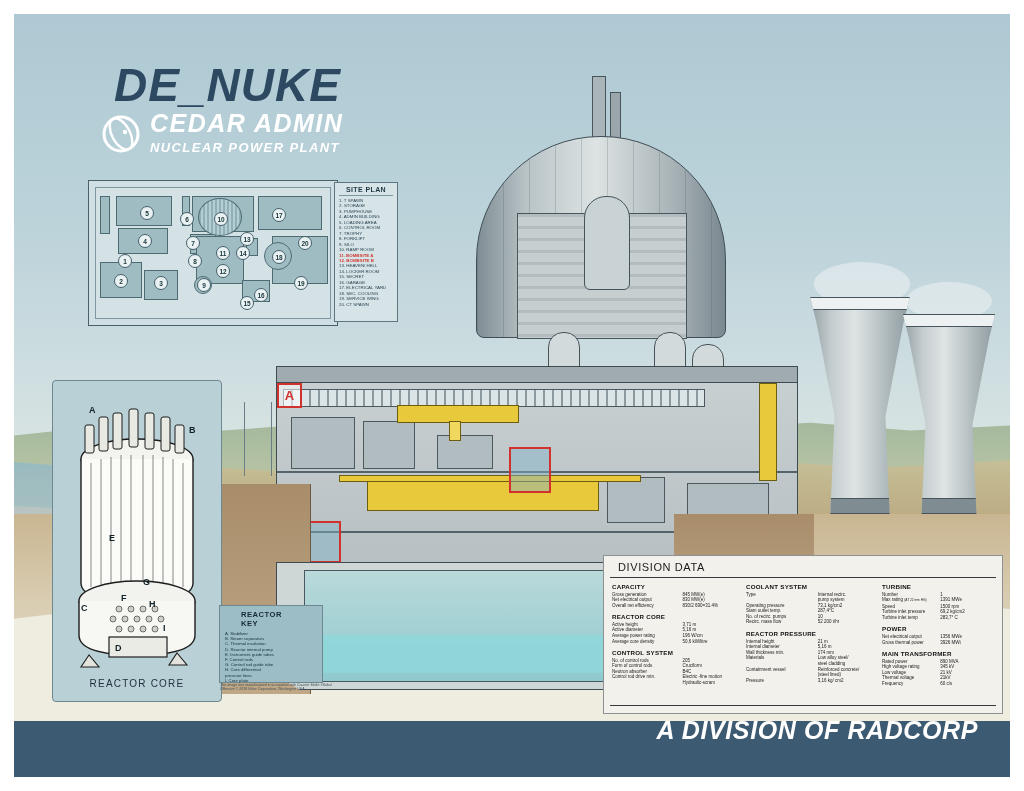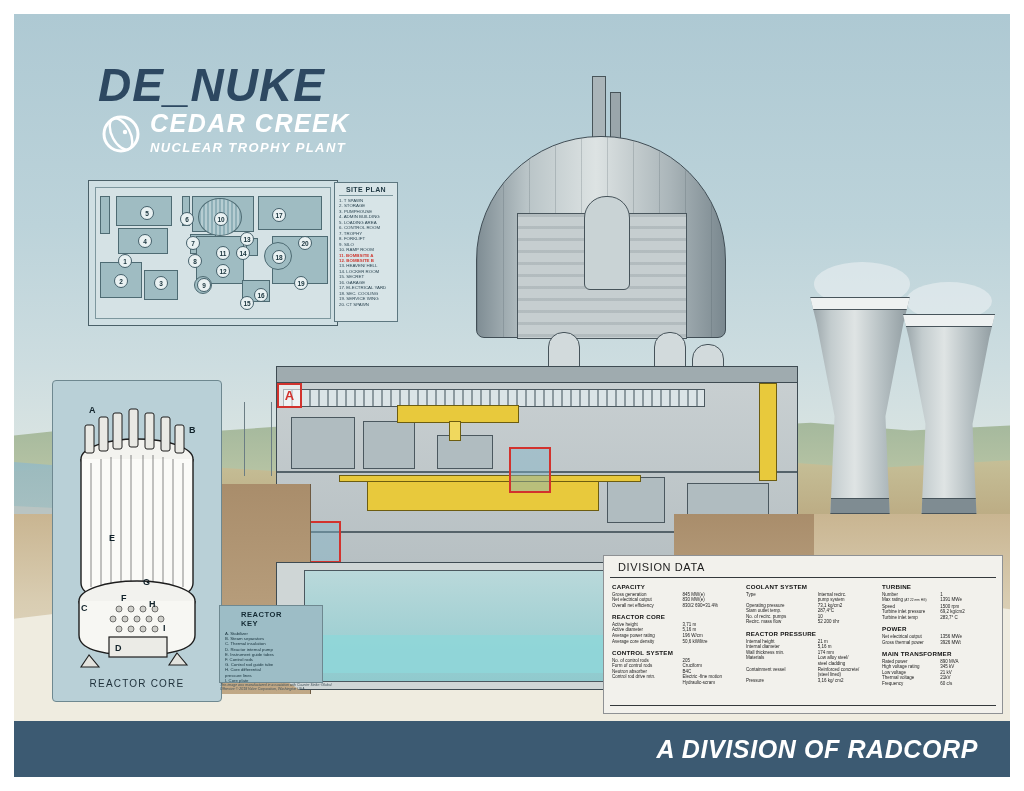--- a/index.html
+++ b/index.html
@@ -64,21 +64,21 @@
   .pool-water{position:absolute;left:12px;bottom:8px;width:300px;height:38px;background:#8fd6d8;opacity:.9;}
   .basement{position:absolute;left:262px;top:548px;width:400px;height:126px;background:#cfd6d6;border:1.6px solid #3e4b52;
       clip-path:polygon(0 0,100% 0,100% 82%,88% 100%,6% 100%,0 88%);}
   .bedrock{position:absolute;left:176px;top:470px;width:120px;height:210px;background:linear-gradient(180deg,#a98d6b,#c0a886);border-right:1.5px solid #6e5a42;}
   .bedrock2{position:absolute;left:660px;top:500px;width:140px;height:180px;background:linear-gradient(180deg,#a98d6b,#c9b494);}
   .marker{position:absolute;width:21px;height:21px;border:2px solid #d2322d;color:#d2322d;background:rgba(255,255,255,.55);
       font-weight:bold;font-size:13px;display:flex;align-items:center;justify-content:center;}
   .hlpanel{position:absolute;border:2px solid #d2322d;background:rgba(128,180,200,.45);}
 
   
-  .title{position:absolute;left:84px;top:44px;font-size:46px;font-style:italic;font-weight:bold;
+  .title{position:absolute;left:100px;top:44px;font-size:46px;font-style:italic;font-weight:bold;
       color:#2d4861;letter-spacing:1px;font-family:"Liberation Sans",sans-serif;}
   .sub-wrap{position:absolute;left:86px;top:97px;display:flex;align-items:flex-start;}
   .atom{width:42px;height:42px;position:relative;margin-right:8px;margin-top:2px;}
   .subtitle{color:#ffffff;}
   .sub1{font-size:25px;font-style:italic;font-weight:bold;letter-spacing:1.5px;line-height:1;}
   .sub2{font-size:13px;font-style:italic;font-weight:bold;letter-spacing:1.4px;margin-top:4px;}
 
   
   .siteplan{position:absolute;left:74px;top:166px;width:248px;height:144px;background:#cfdfe3;border:1.6px solid #4a6068;}
   .sp-inner{position:absolute;left:6px;top:6px;right:6px;bottom:6px;border:1px solid #7d979e;background:#d5e2e5;}
@@ -112,21 +112,21 @@
   .td-sec h5{margin:0 0 1.5px;font-size:6.2px;font-weight:bold;color:#111;letter-spacing:.25px;}
   .td-row{display:flex;font-size:4.5px;line-height:5.6px;color:#1a1a1a;}
   .td-k{flex:0 0 56%;}
   .td-v{flex:1;}
   .td-col.c3 .td-k{flex:0 0 52%;}
   .tiny{font-size:3.2px;}
   .td-bottom{position:absolute;left:6px;right:6px;bottom:7px;height:1.1px;background:#35393c;}
 
   
   .footerbar{position:absolute;left:14px;top:721px;width:996px;height:56px;background:#3c5a72;}
-  .footer-txt{position:absolute;right:46px;top:735px;font-size:25px;font-style:italic;font-weight:bold;color:#ffffff;letter-spacing:.6px;}
+  .footer-txt{position:absolute;right:46px;top:716px;font-size:25px;font-style:italic;font-weight:bold;color:#ffffff;letter-spacing:.6px;}
   .pylon{position:absolute;background:transparent;border-left:1.3px solid #6b7d84;}
 </style>
 </head>
 <body>
 
 <div id="poster">
   <div class="frame">
 
     <div class="sky"></div>
     <div class="hill-far"></div>
@@ -192,22 +192,22 @@
     <div class="title">DE_NUKE</div>
     <div class="sub-wrap">
       <span class="atom">
         <svg width="42" height="42" viewBox="0 0 42 42">
           <circle cx="21" cy="21" r="17" fill="none" stroke="#ffffff" stroke-width="3"></circle>
           <ellipse cx="21" cy="21" rx="9" ry="17" fill="none" stroke="#ffffff" stroke-width="2.4" transform="rotate(-28 21 21)"></ellipse>
           <circle cx="25" cy="19" r="2.2" fill="#ffffff"></circle>
         </svg>
       </span>
       <span class="subtitle">
-        <div class="sub1">CEDAR CREEK</div>
-        <div class="sub2">NUCLEAR TROPHY PLANT</div>
+        <div class="sub1">CEDAR ADMIN</div>
+        <div class="sub2">NUCLEAR POWER PLANT</div>
       </span>
     </div>
 
     <div class="siteplan">
       <div class="sp-inner">
         <div class="bld" style="left:4px;top:8px;width:8px;height:36px;"></div>
         <div class="bld" style="left:20px;top:8px;width:54px;height:28px;"></div>
         <div class="bld" style="left:22px;top:40px;width:48px;height:24px;"></div>
         <div class="bld" style="left:4px;top:74px;width:40px;height:34px;"></div>
         <div class="bld" style="left:48px;top:82px;width:32px;height:28px;"></div>

